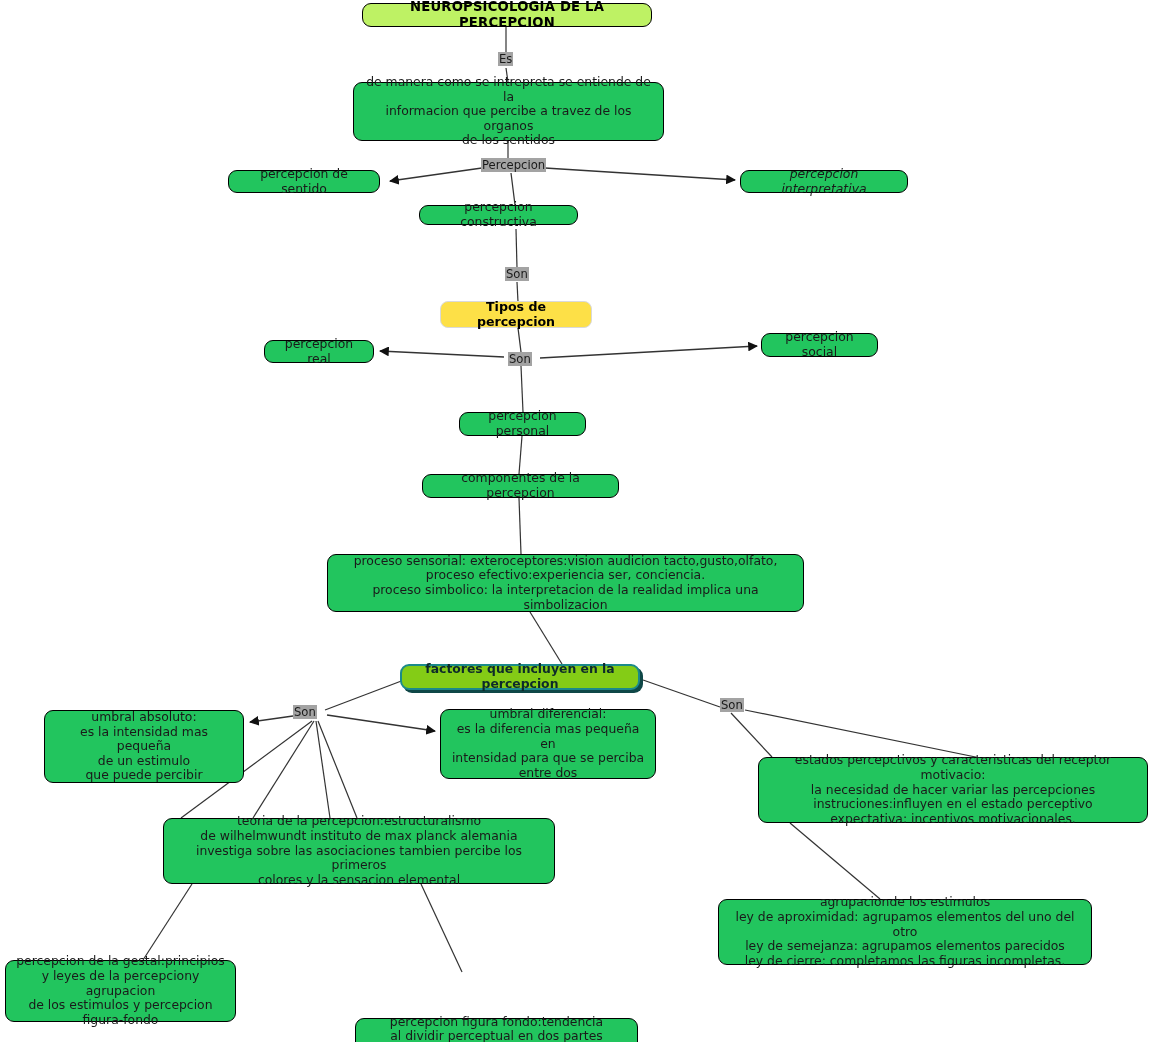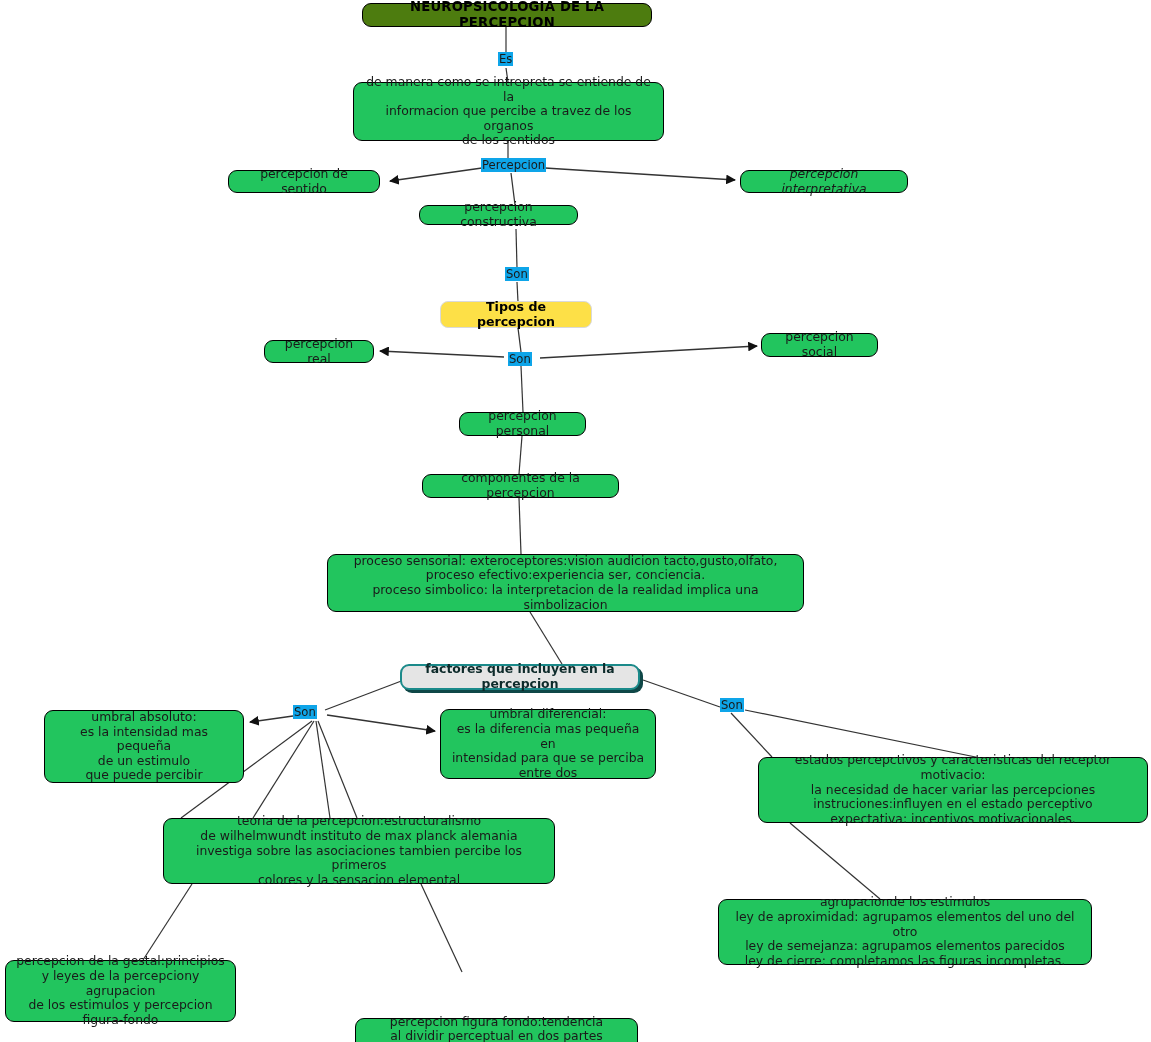--- a/index.html
+++ b/index.html
@@ -42,54 +42,54 @@
   }
   .node.yellow {
     background: #22c55e;
     border: 1.4px solid #000000;
     border-radius: 9px;
     color: #1a1a1a;
     font-size: 12.4px;
     padding: 3px 8px;
   }
   .node.title {
-    background: #4d7c0f;
+    background: #bef264;
     border: 1.5px solid #000000;
     border-radius: 9px;
     color: #000000;
     font-size: 13.2px;
     font-weight: bold;
     letter-spacing: 0.2px;
     padding: 3px 10px;
   }
   .node.green {
     background: #fde047;
     border: 1.3px solid #d9d9d9;
     border-radius: 8px;
     color: #000000;
     font-size: 12.6px;
     font-weight: bold;
     padding: 3px 10px;
   }
   .node.teal {
-    background: #e5e5e5;
+    background: #84cc16;
     border: 2px solid #1b8a8a;
     border-radius: 9px;
     color: #0d2a2a;
     font-size: 12.4px;
     font-weight: bold;
     padding: 3px 10px;
     box-shadow: 3px 3px 0 0 #0f4747;
   }
   .edge-label {
     position: absolute;
     z-index: 6;
     font-size: 11.6px;
     color: #1a1a1a;
-    background: #0ea5e9;
+    background: #a3a3a3;
     padding: 0 1px;
     white-space: nowrap;
   }
 </style>
 </head>
 <body>
 
 <div id="canvas">
 
   <svg id="edge-layer" viewBox="0 0 1151 1042" xmlns="http://www.w3.org/2000/svg">

